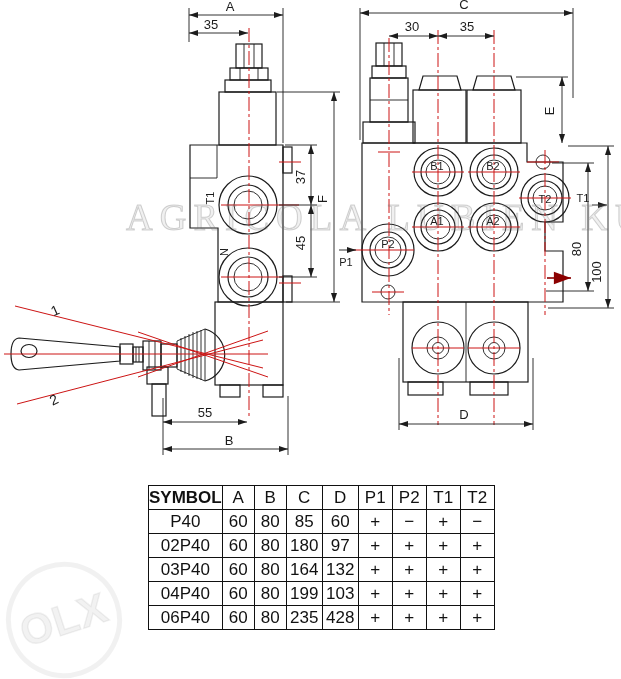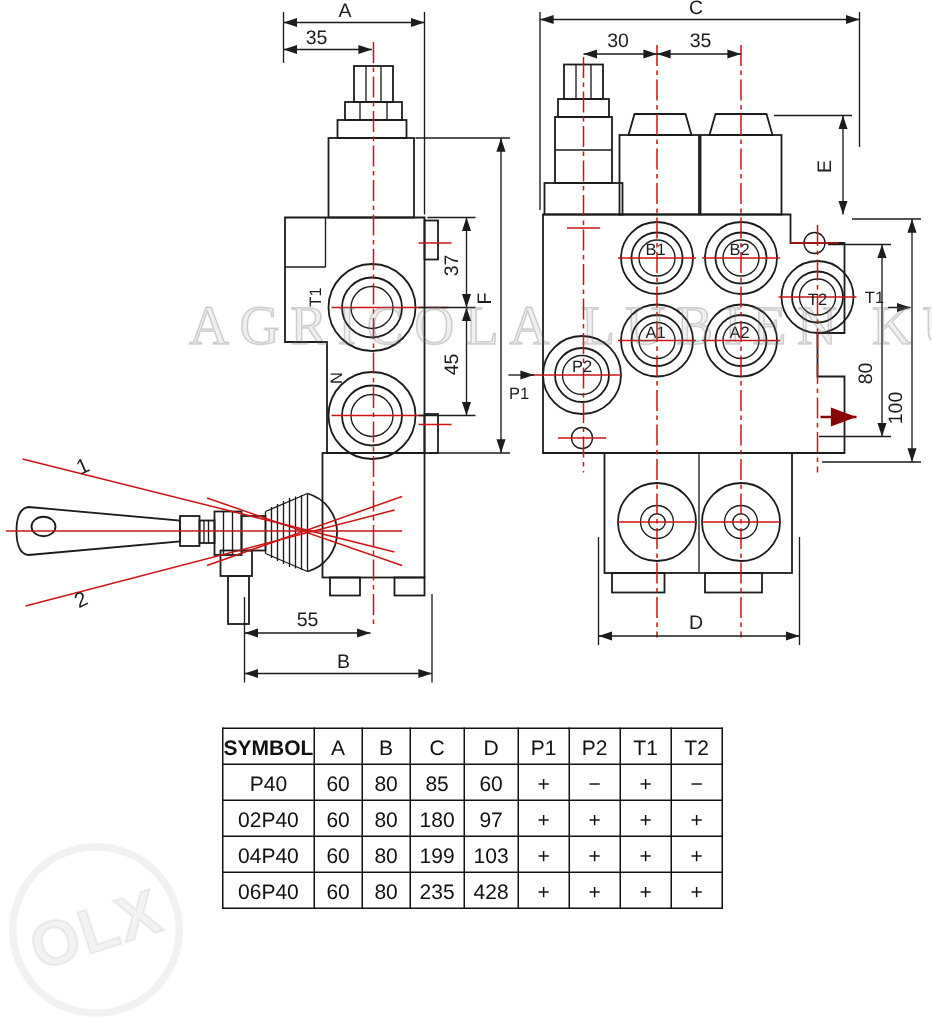--- a/index.html
+++ b/index.html
@@ -15,21 +15,21 @@
   .porttxt{font-family:"Liberation Sans",sans-serif;font-size:11px;fill:#1c1c1c;}
   .postxt{font-family:"Liberation Sans",sans-serif;font-size:14px;fill:#1c1c1c;}
   .wm-text{position:absolute;left:126px;top:196px;font-family:"Liberation Serif",serif;
            font-size:37px;letter-spacing:7px;white-space:nowrap;color:rgba(110,110,110,0.10);
            -webkit-text-stroke:1px rgba(110,110,110,0.30);pointer-events:none;}
   .wm-olx{position:absolute;left:6px;top:562px;width:106px;height:106px;border-radius:50%;
           border:5px solid rgba(0,0,0,0.055);display:flex;align-items:center;justify-content:center;
           transform:rotate(-18deg);font-weight:bold;font-size:42px;letter-spacing:1px;
           color:rgba(0,0,0,0.05);-webkit-text-stroke:1.5px rgba(0,0,0,0.06);}
   table.spec{position:absolute;left:148px;top:485px;border-collapse:collapse;table-layout:fixed;
-             font-size:14px;color:#111;}
+             font-size:17px;color:#111;}
   table.spec th,table.spec td{border:1.5px solid #111;text-align:center;padding:0;height:23px;
              font-weight:400;background:#fff;}
   table.spec th:first-child{font-weight:700;}
   table.spec col.c-sym{width:52px;} table.spec col.c-s{width:32px;}
   table.spec col.c-m{width:36px;} table.spec col.c-p{width:34px;}
 </style>
 </head>
 <body>
 
 <div class="sheet">
@@ -336,20 +336,31 @@
           <td>60</td>
           <td>80</td>
           <td>180</td>
           <td>97</td>
           <td>+</td>
           <td>+</td>
           <td>+</td>
           <td>+</td>
         </tr>
         <tr>
+          <td>03P40</td>
+          <td>60</td>
+          <td>80</td>
+          <td>164</td>
+          <td>132</td>
+          <td>+</td>
+          <td>+</td>
+          <td>+</td>
+          <td>+</td>
+        </tr>
+        <tr>
           <td>04P40</td>
           <td>60</td>
           <td>80</td>
           <td>199</td>
           <td>103</td>
           <td>+</td>
           <td>+</td>
           <td>+</td>
           <td>+</td>
         </tr>

